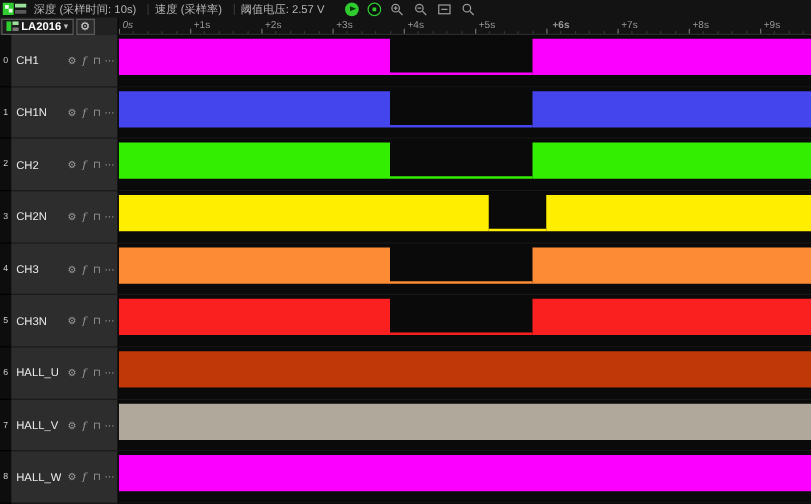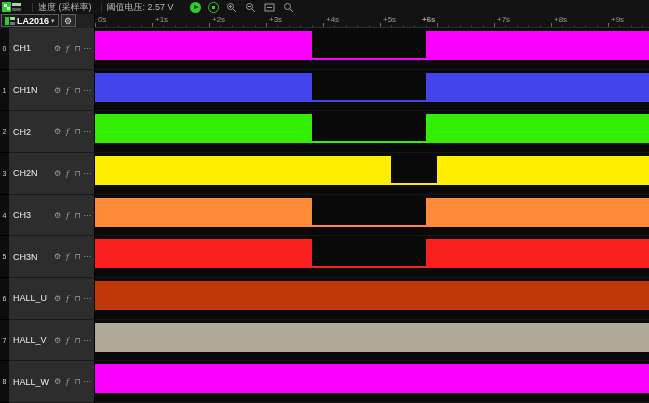--- a/index.html
+++ b/index.html
@@ -16,21 +16,21 @@
   .tb-btns { display:flex; align-items:center; gap:7px; margin-left:12px; }
   .play-btn { width:11px; height:11px; border-radius:50%; background:#2ecc2e; position:relative; cursor:pointer; }
   .play-btn::after { content:''; position:absolute; left:4px; top:3px; width:0; height:0;
                      border-left:5px solid #053b05; border-top:2.5px solid transparent; border-bottom:2.5px solid transparent; }
   .stop-btn { width:11px; height:11px; border-radius:50%; border:1px solid #2ecc2e; background:#0c0c0c; position:relative; cursor:pointer; }
   .stop-btn::after { content:''; position:absolute; left:3px; top:3px; width:3px; height:3px; background:#2ecc2e; }
   .tb-icon { width:12px; height:12px; display:flex; align-items:center; justify-content:center; cursor:pointer; }
 
   
   .row2 { position:absolute; left:0; top:14px; width:649px; height:14px; background:#181818; display:flex; }
-  .devicebar { width:95px; height:14px; display:flex; align-items:flex-start; background:#212121; border-right:1px solid #000; flex:0 0 auto; }
+  .devicebar { width:95px; height:14px; display:flex; align-items:center; background:#212121; border-right:1px solid #000; flex:0 0 auto; }
   .device-select { display:flex; align-items:center; gap:2px; border:1px solid #5a5a5a; background:#1b1b1b;
                    height:13px; padding:0 3px; margin-left:1px; color:#fff; font-size:9px; font-weight:bold; cursor:pointer; }
   .minilogo { width:10px; height:8px; }
   .caret { font-size:7px; color:#bbb; font-weight:normal; }
   .gear-btn { width:15px; height:13px; border:1px solid #5a5a5a; background:#2b2b2b; color:#ddd; font-size:9px;
               display:flex; align-items:center; justify-content:center; margin-left:2px; cursor:pointer; }
   .ruler { position:relative; flex:1; background:#131313; border-bottom:1px solid #2b2b2b; overflow:hidden; }
   .tickmark { position:absolute; bottom:0; width:1px; height:4px; background:#6a6a6a; }
   .minortick { position:absolute; bottom:0; width:1px; height:2px; background:#3a3a3a; }
   .ticklabel { position:absolute; top:1px; font-size:8px; color:#9a9a9a; }
@@ -56,20 +56,21 @@
 <div class="app">
 
   <div class="topbar">
     <svg class="logo" viewBox="0 0 20 10">
       <rect x="0" y="0" width="9" height="10" fill="#2ecc2e"></rect>
       <rect x="2" y="2" width="3" height="3" fill="#eaffea"></rect>
       <rect x="5" y="5" width="3" height="3" fill="#eaffea"></rect>
       <rect x="10" y="1" width="9" height="3" fill="#9adf9a"></rect>
       <rect x="10" y="6" width="9" height="3" fill="#5a5a5a"></rect>
     </svg>
+    <span class="tb-label">深度 (采样时间: 10s)</span>
     <span class="tb-sep"></span>
     <span class="tb-label">速度 (采样率)</span>
     <span class="tb-sep"></span>
     <span class="tb-label">阈值电压: 2.57 V</span>
     <div class="tb-btns">
       <div class="play-btn"></div>
       <div class="stop-btn"></div>
       <div class="tb-icon">
         <svg width="11" height="11" viewBox="0 0 11 11">
             <circle cx="4.5" cy="4.5" r="3" fill="none" stroke="#999"></circle>
@@ -169,21 +170,21 @@
         <span class="ticklabel" style="left: 60px;">+1s</span>
         <div class="tickmark" style="left: 114px;"></div>
         <span class="ticklabel" style="left: 117px;">+2s</span>
         <div class="tickmark" style="left: 171px;"></div>
         <span class="ticklabel" style="left: 174px;">+3s</span>
         <div class="tickmark" style="left: 228px;"></div>
         <span class="ticklabel" style="left: 231px;">+4s</span>
         <div class="tickmark" style="left: 285px;"></div>
         <span class="ticklabel" style="left: 288px;">+5s</span>
         <div class="tickmark" style="left: 342px;"></div>
-        <span class="ticklabel" style="left: 327px; font-weight: bold;">+6s</span>
+        <span class="ticklabel" style="left: 347px; font-weight: bold;">+6s</span>
         <div class="tickmark" style="left: 399px;"></div>
         <span class="ticklabel" style="left: 402px;">+7s</span>
         <div class="tickmark" style="left: 456px;"></div>
         <span class="ticklabel" style="left: 459px;">+8s</span>
         <div class="tickmark" style="left: 513px;"></div>
         <span class="ticklabel" style="left: 516px;">+9s</span>
       </div>
   </div>
 
   <div class="rows" id="rows">

